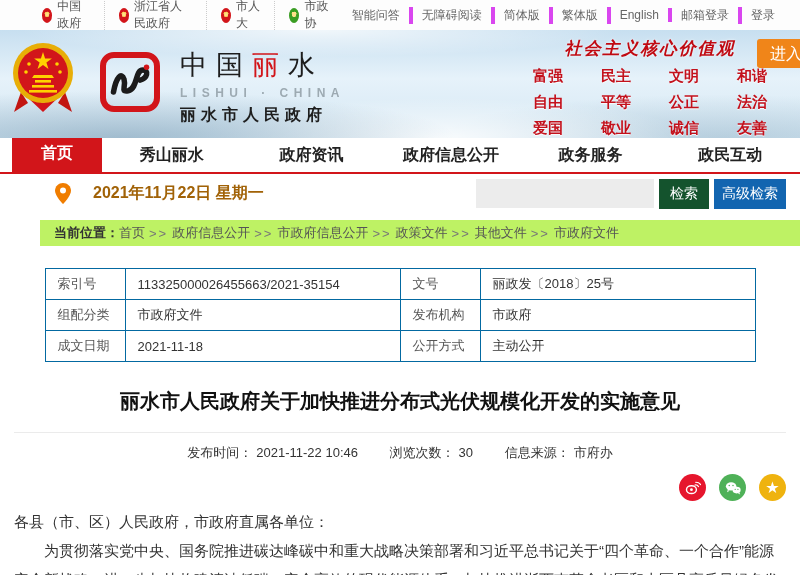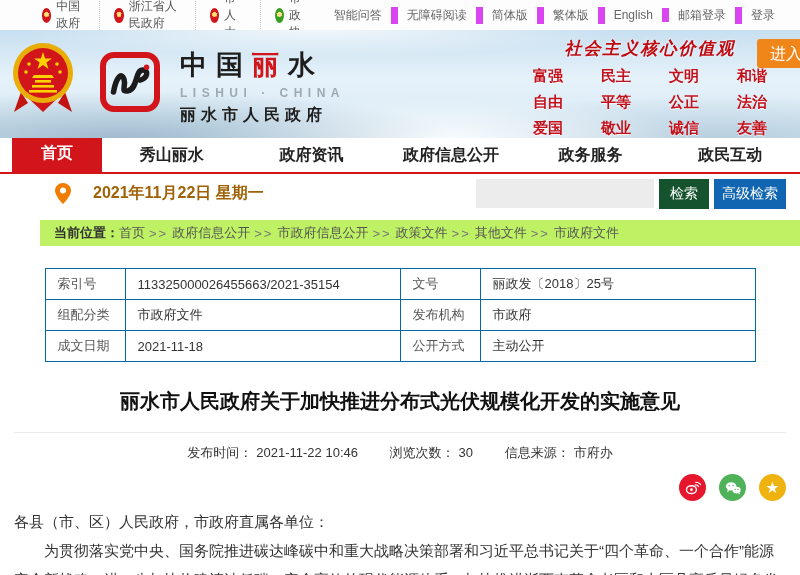--- a/index.html
+++ b/index.html
@@ -10,37 +10,37 @@
   .topbar { height:30px; display:flex; align-items:center; justify-content:space-between;
     padding:0 16px 0 28px; background:#fdfdfd; font-size:12px; color:#555; }
   .gov-links { display:flex; align-items:center; }
   .gov-link { display:flex; align-items:center; padding:0 14px; border-right:1px dotted #ccc; cursor:pointer; }
   .gov-link:last-child { border-right:none; }
   .mini-emblem { width:15px; height:15px; border-radius:50%; margin-right:5px;
     background:radial-gradient(circle at 50% 42%, #f7c948 0 24%, #d2151a 25% 100%);
     display:inline-flex; align-items:center; justify-content:center; color:#ffe08a; font-size:8px; line-height:1; }
   .mini-emblem.green { background:radial-gradient(circle at 50% 42%, #ffe08a 0 24%, #3a9d23 25% 100%); }
   .util-links { display:flex; align-items:center; }
-  .util-link { padding:0 9px; border-right:7px solid #d946ef; color:#666; cursor:pointer; white-space:nowrap; }
+  .util-link { padding:0 9px; border-right:4px solid #d946ef; color:#666; cursor:pointer; white-space:nowrap; }
   .util-link:last-child { border-right:none; }
 
   
   .header { position:relative; height:108px; overflow:hidden;
     background:linear-gradient(180deg,#c7dff0 0%,#e6f2fa 45%,#d4e7f3 100%); }
   .header::before { content:""; position:absolute; left:0; right:0; bottom:0; height:52px;
     background:radial-gradient(60% 130% at 15% 100%, rgba(110,145,170,.5), transparent 70%),
                radial-gradient(45% 110% at 55% 100%, rgba(255,255,255,.85), transparent 70%),
                radial-gradient(50% 120% at 90% 100%, rgba(140,170,190,.4), transparent 70%); }
   .header::after { content:""; position:absolute; left:0; right:0; top:0; height:40px;
     background:radial-gradient(50% 90% at 40% 0%, rgba(255,255,255,.75), transparent 75%); }
   .emblem { position:absolute; left:12px; top:12px; z-index:2; }
   .seal { position:absolute; left:100px; top:22px; width:60px; height:60px; z-index:2;
     border:6px solid #d2151a; border-radius:14px; display:flex; align-items:center; justify-content:center; }
   .site-title { position:absolute; left:180px; top:17px; z-index:2; }
-  .site-name { font-size:27px; font-weight:bold; color:#1d1d1d; letter-spacing:9px; }
+  .site-name { font-size:27px; font-weight:normal; color:#1d1d1d; letter-spacing:9px; }
   .site-name .red { color:#d2151a; }
   .site-en { font-size:12px; color:#9daab2; letter-spacing:5.5px; margin-top:3px; font-weight:bold; }
   .site-sub { font-size:16px; font-weight:bold; color:#1d1d1d; letter-spacing:5px; margin-top:5px; }
   .core-values { position:absolute; right:14px; top:7px; width:272px; text-align:center; z-index:2; }
   .cv-title { font-family:"Liberation Serif","DejaVu Serif",serif; font-style:italic; font-weight:bold;
     font-size:17px; color:#c00a12; letter-spacing:2px; text-shadow:0 0 3px rgba(255,255,255,.9); }
   .cv-grid { margin-top:7px; display:grid; grid-template-columns:repeat(4,1fr); row-gap:7px; }
   .cv-word { font-size:15px; font-weight:bold; color:#c3111c; text-shadow:0 1px 1px rgba(255,255,255,.9); }
   .elderly-btn { position:absolute; left:757px; top:9px; z-index:3; height:29px; line-height:29px;
     padding:0 13px; background:#f08519; color:#fff; font-size:16px; white-space:nowrap;

